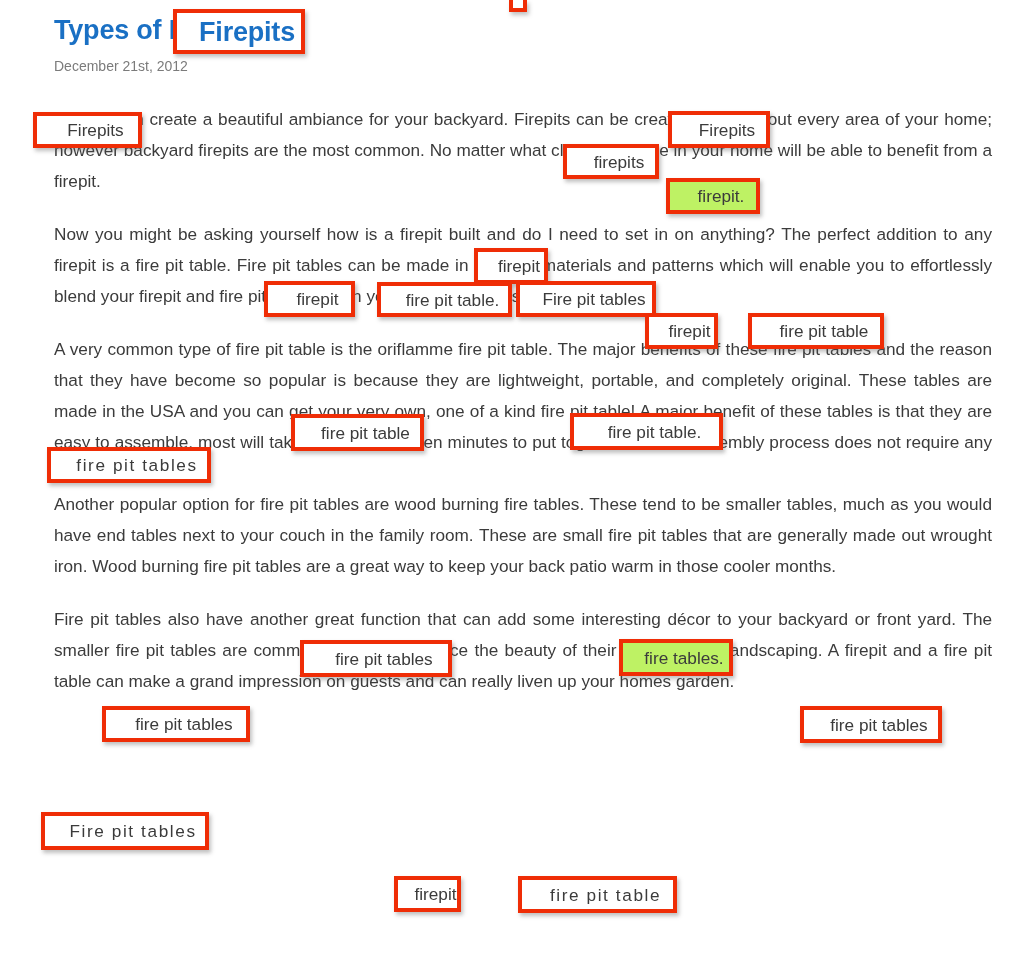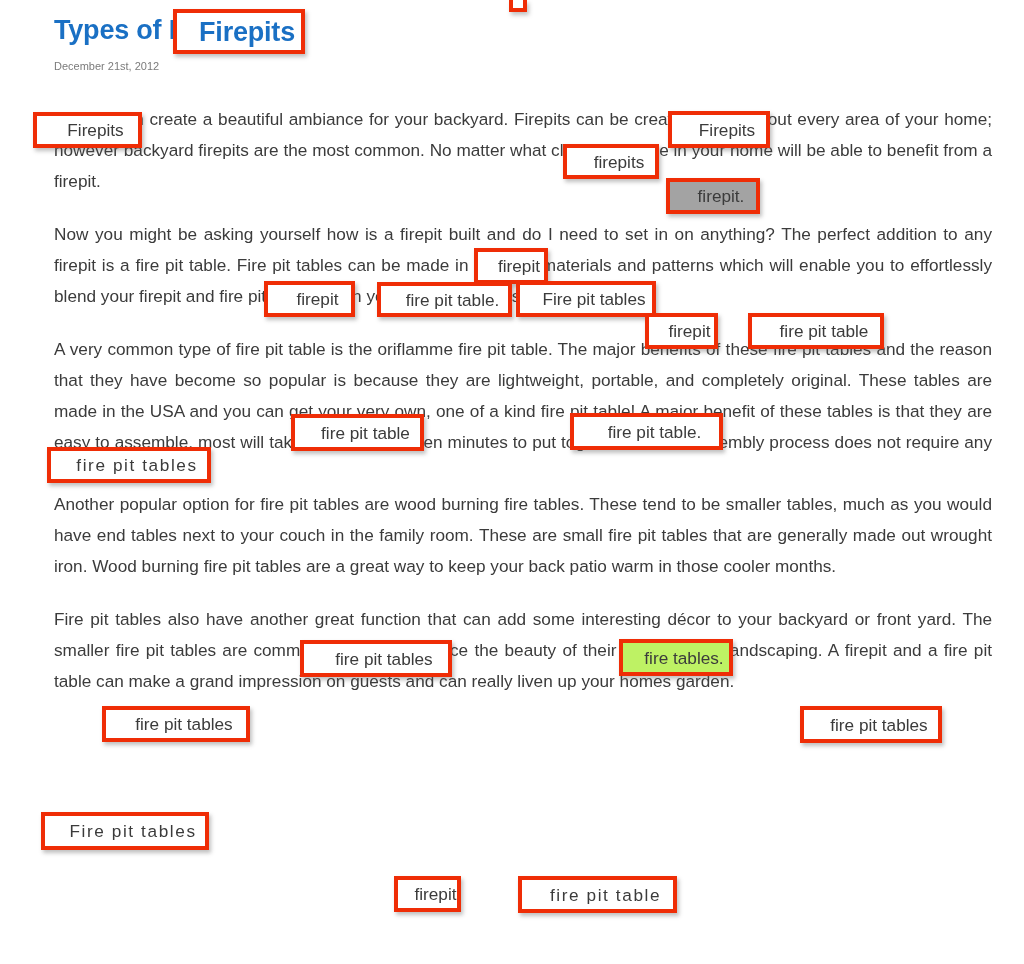--- a/index.html
+++ b/index.html
@@ -31,21 +31,21 @@
     font-size: 27px;
     font-weight: bold;
     color: #1a70c4;
     letter-spacing: -0.2px;
     margin: 0;
     padding-top: 13px;
     line-height: 34px;
     white-space: nowrap;
   }
   #post-date {
-    font-size: 11px;
+    font-size: 14px;
     color: #7b7b7b;
     margin: 0;
     padding-top: 9px;
     line-height: 20px;
     white-space: nowrap;
   }
   .para {
     font-size: 17.2px;
     line-height: 31px;
     text-align: justify;
@@ -127,21 +127,21 @@
       </div>
       <div class="anno" style="left: 33px; top: 112px; width: 109px; height: 36px; border-color: rgb(239, 45, 6); background: rgb(255, 255, 255);">
         <span class="atext">Firepits</span>
       </div>
       <div class="anno" style="left: 668px; top: 111px; width: 102px; height: 37px; border-color: rgb(239, 45, 6); background: rgb(255, 255, 255);">
         <span class="atext">Firepits</span>
       </div>
       <div class="anno" style="left: 563px; top: 144px; width: 96px; height: 35px; border-color: rgb(239, 45, 6); background: rgb(255, 255, 255);">
         <span class="atext">firepits</span>
       </div>
-      <div class="anno" style="left: 666px; top: 178px; width: 94px; height: 36px; border-color: rgb(239, 45, 6); background: #a3a3a3;">
+      <div class="anno" style="left: 666px; top: 178px; width: 94px; height: 36px; border-color: rgb(239, 45, 6); background: #bef264;">
         <span class="atext">firepit.</span>
       </div>
       <div class="anno" style="left: 474px; top: 248px; width: 74px; height: 36px; border-color: rgb(239, 45, 6); background: rgb(255, 255, 255);">
         <span class="atext">firepit</span>
       </div>
       <div class="anno" style="left: 264px; top: 281px; width: 91px; height: 36px; border-color: rgb(239, 45, 6); background: rgb(255, 255, 255);">
         <span class="atext">firepit</span>
       </div>
       <div class="anno" style="left: 377px; top: 282px; width: 135px; height: 35px; border-color: rgb(239, 45, 6); background: rgb(255, 255, 255);">
         <span class="atext">fire pit table.</span>

